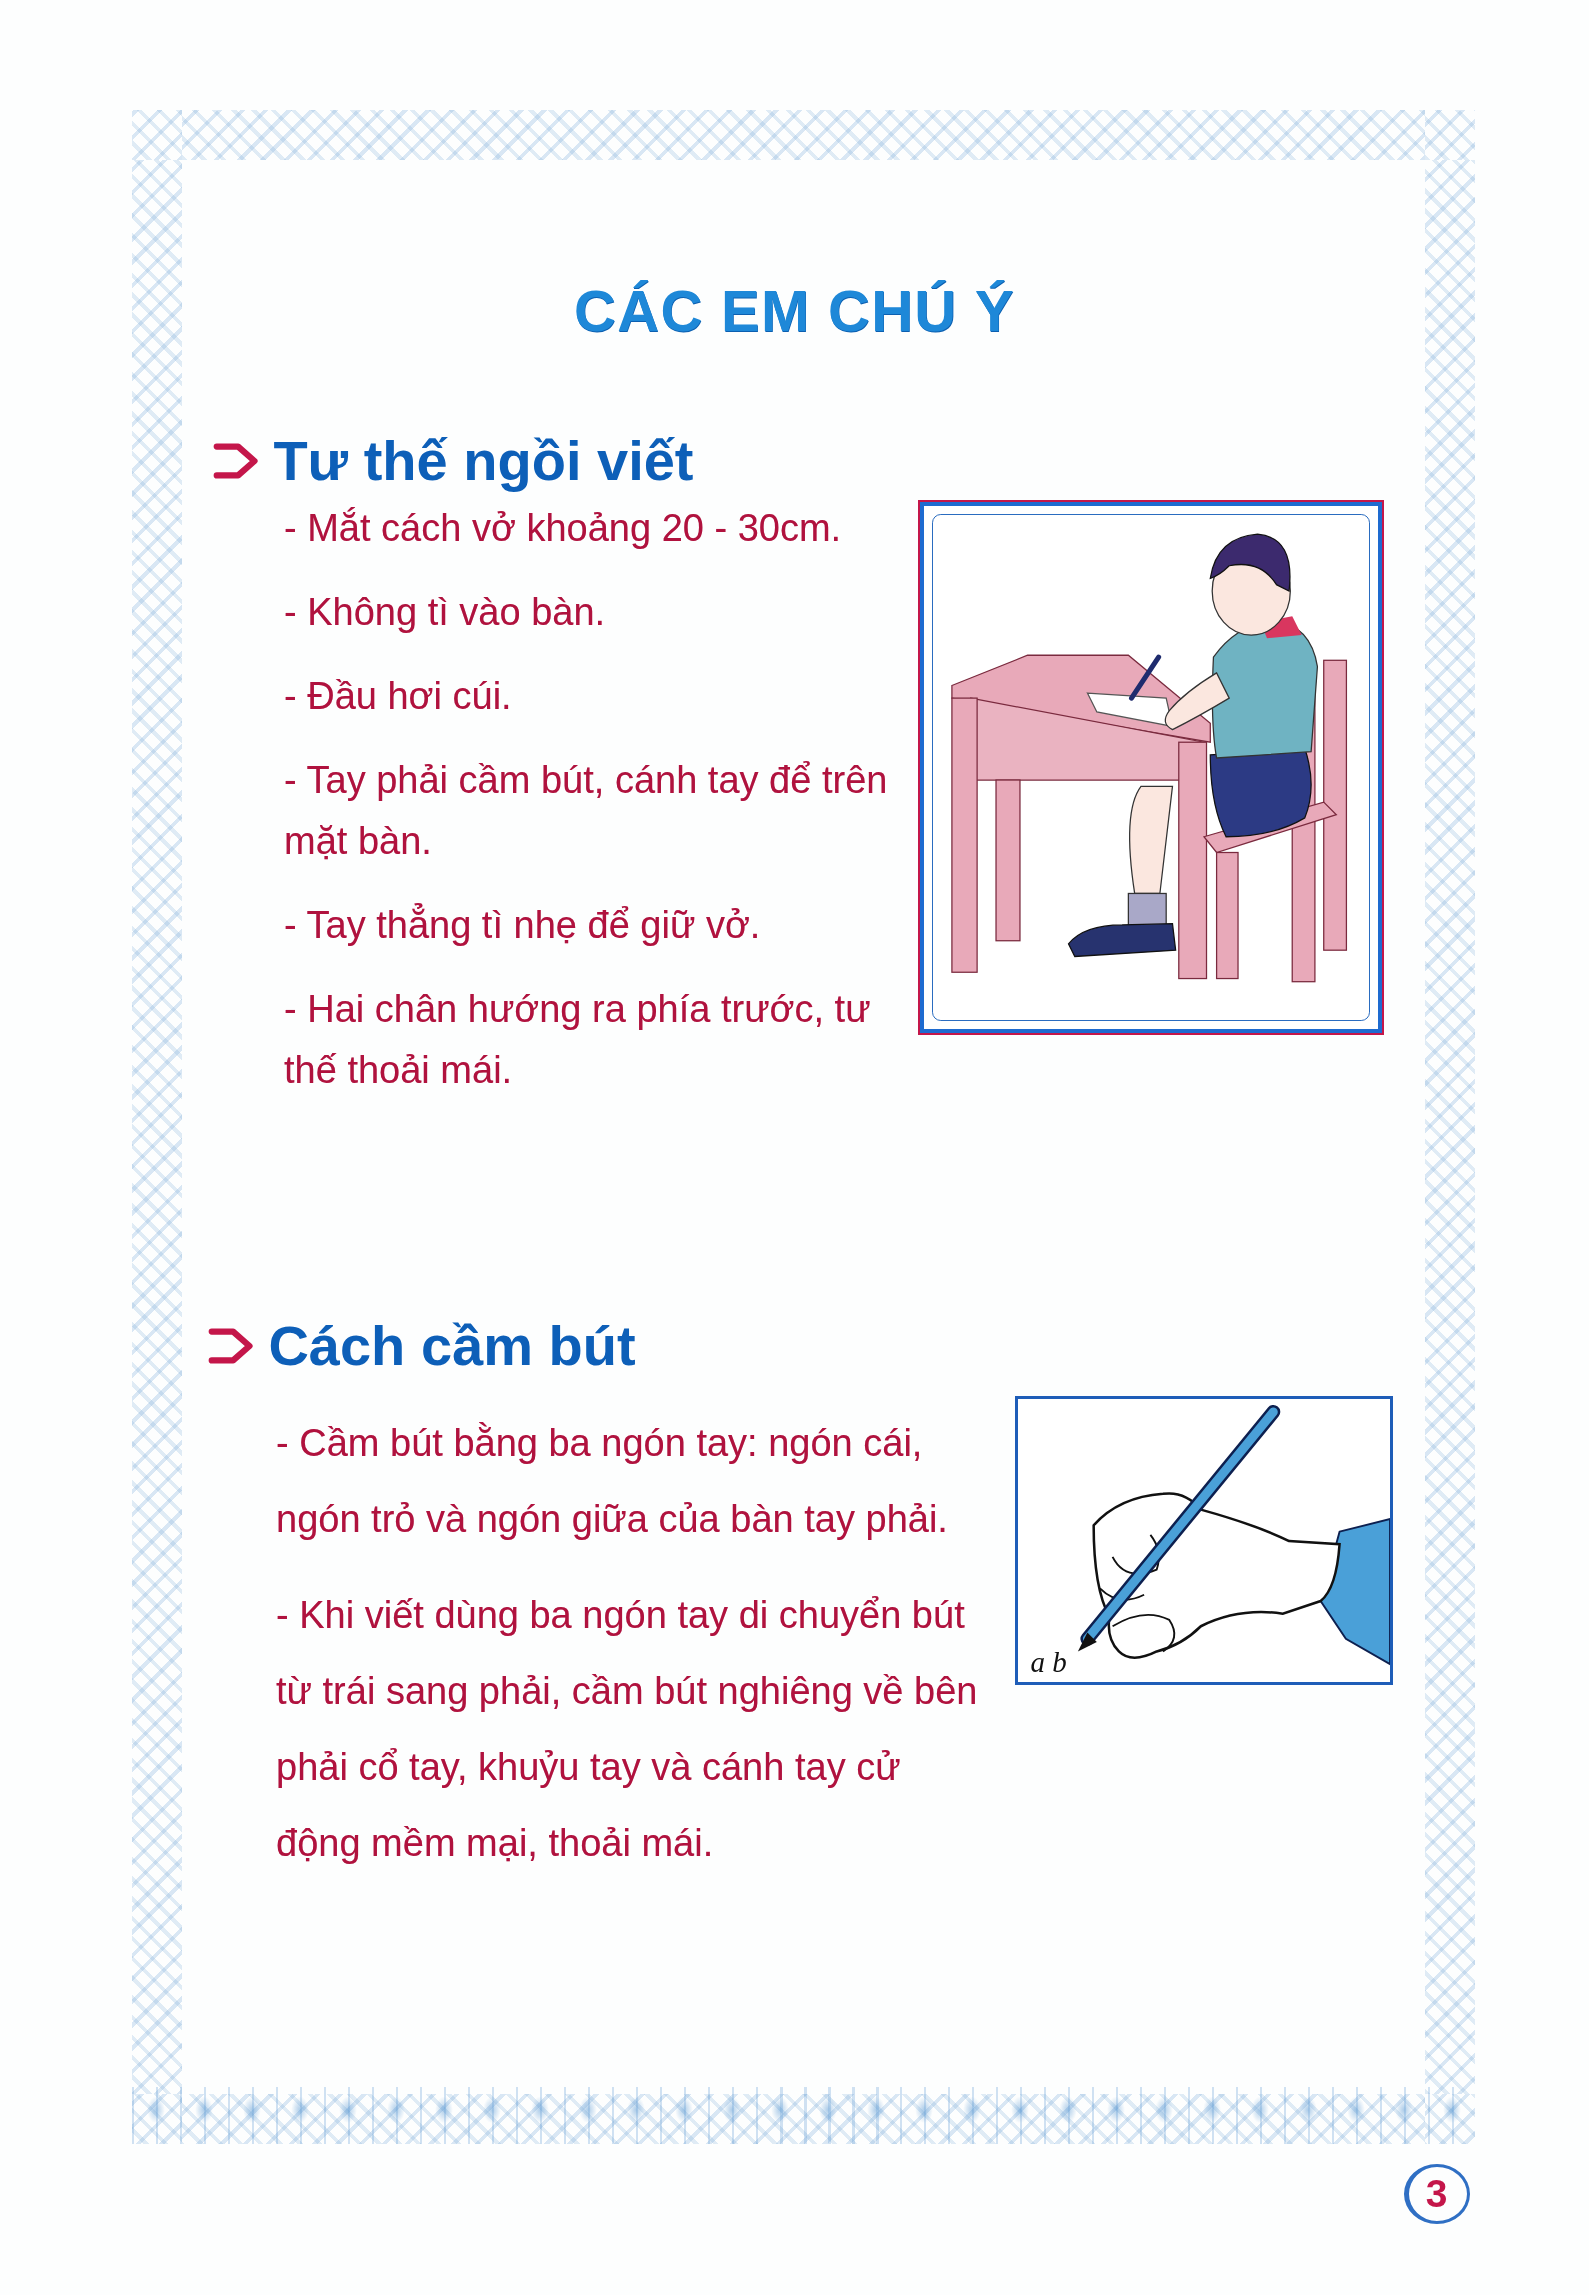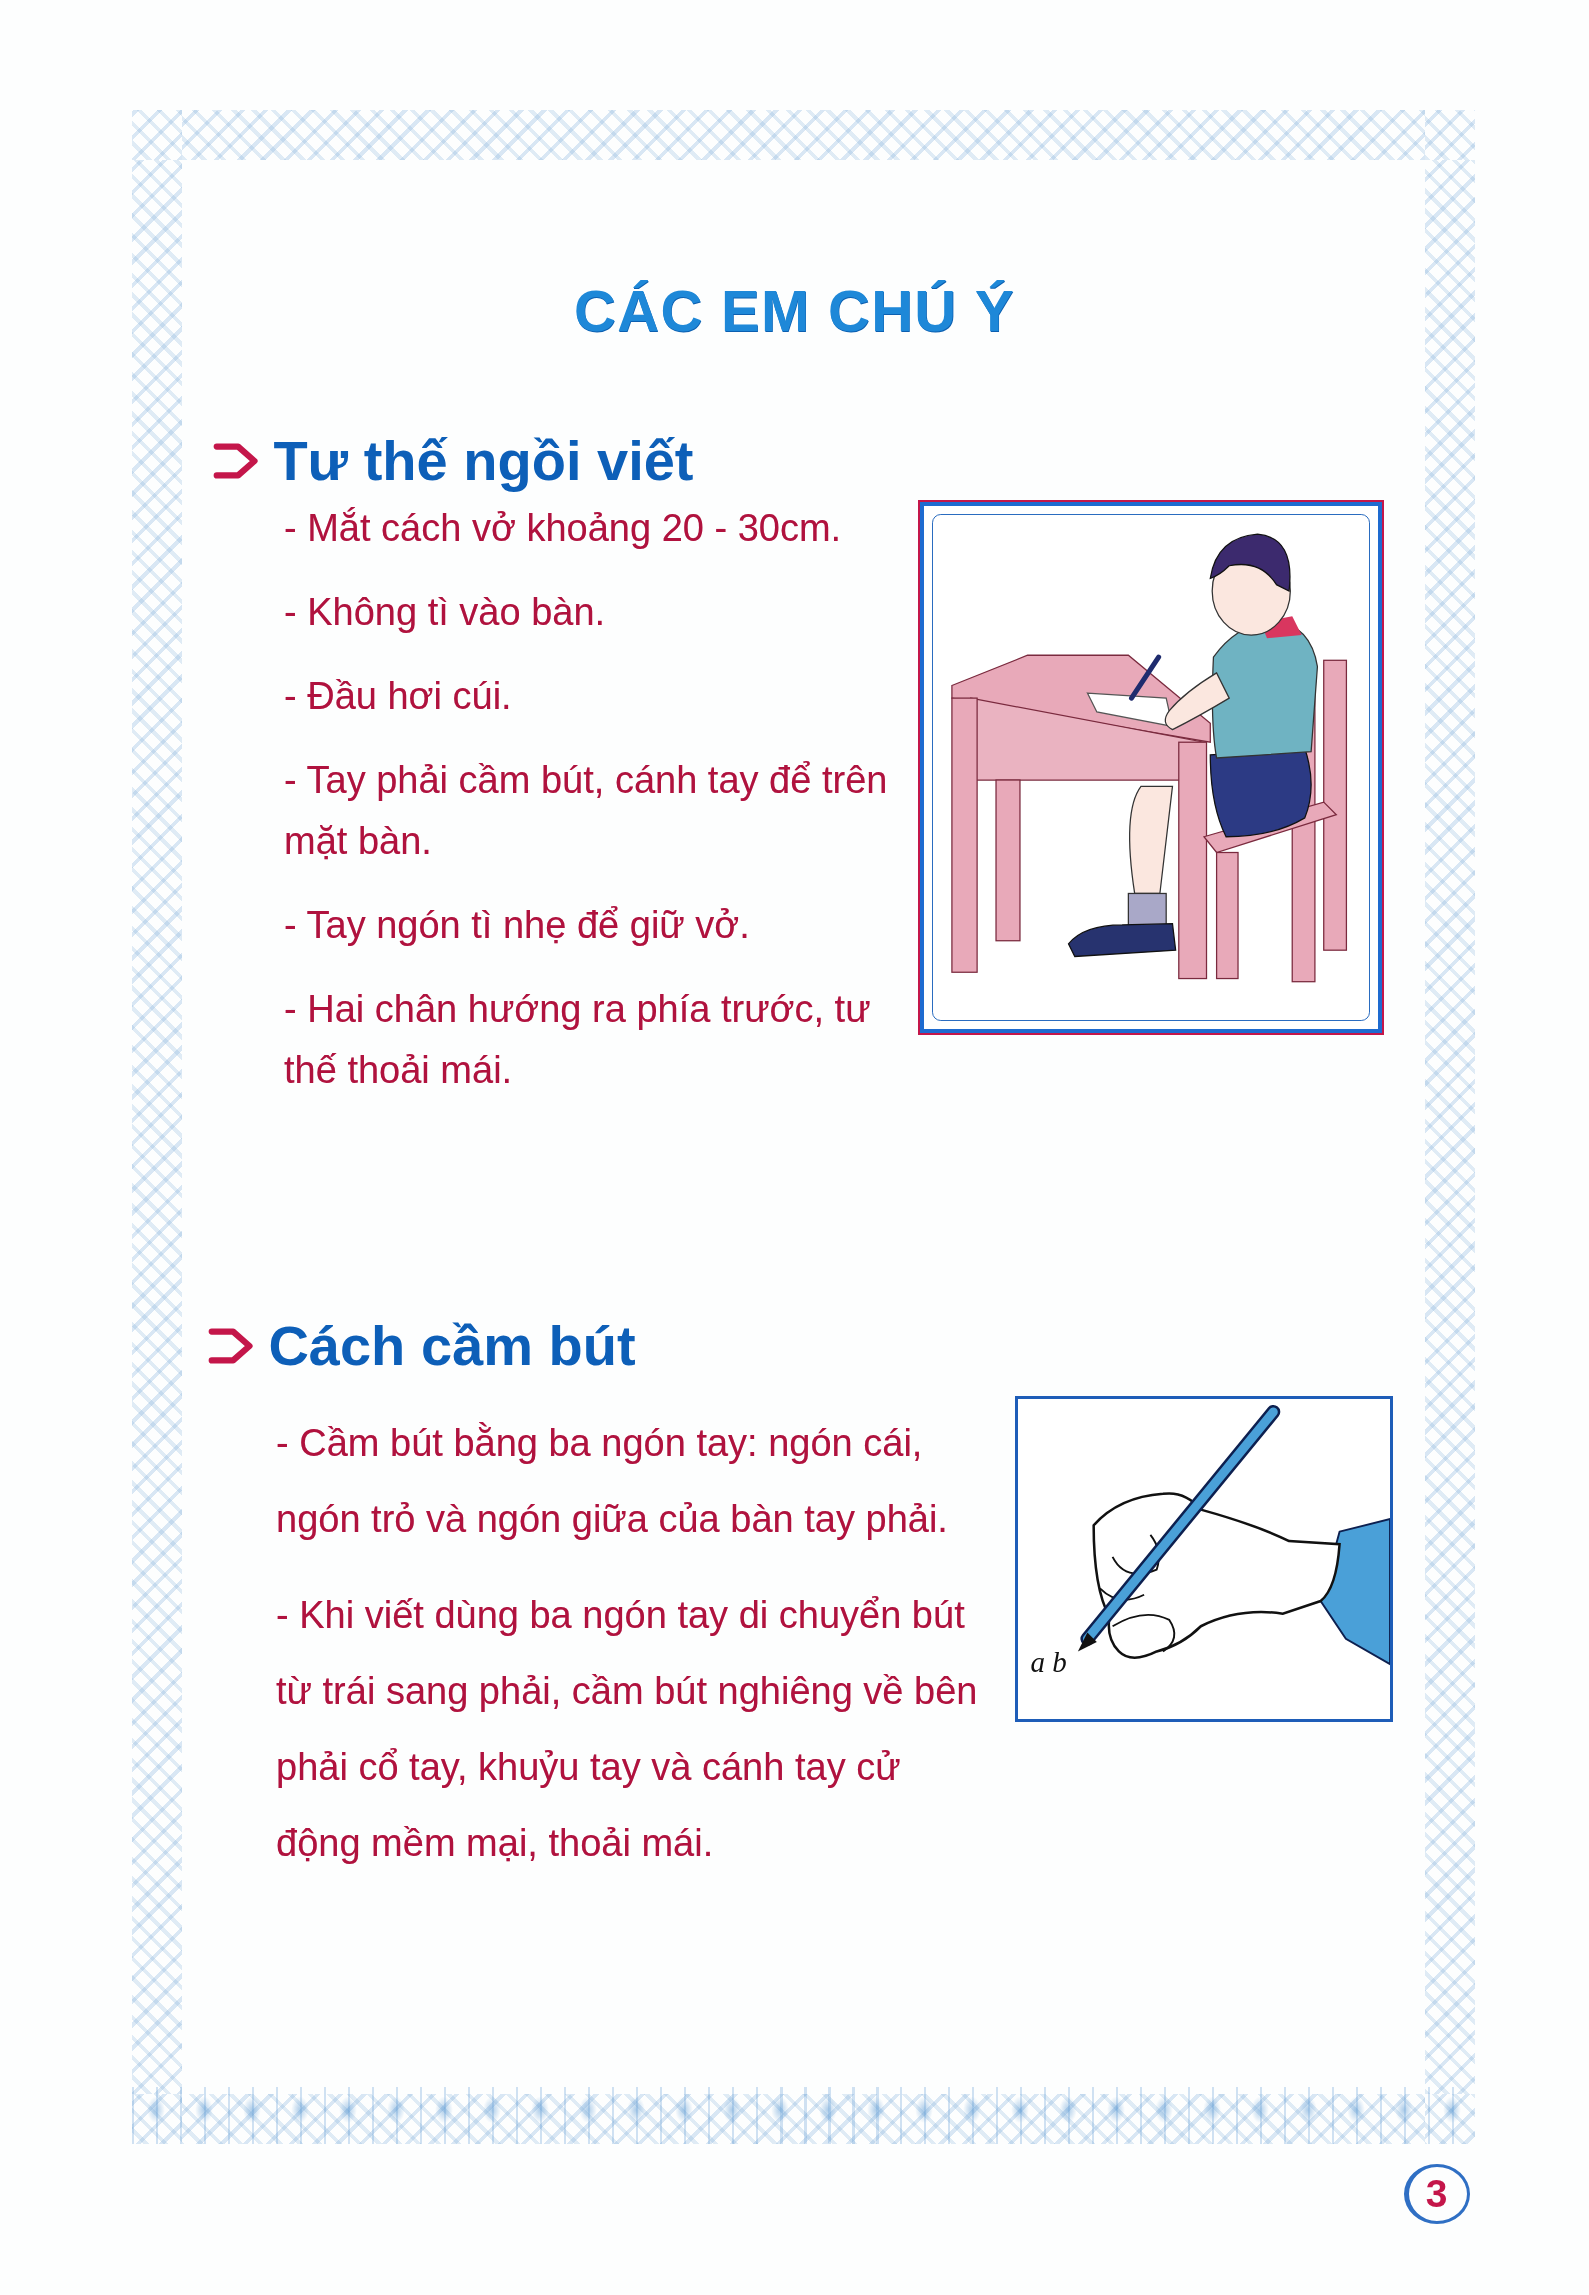--- a/index.html
+++ b/index.html
@@ -49,21 +49,21 @@
     position: absolute; box-sizing: border-box; background: #fff;
   }
   .box1 {
     left: 919px; top: 501px; width: 464px; height: 533px;
     border: 5px solid #1e6bd0; outline: 2.5px solid #c4164a; outline-offset: -1.3px;
   }
   .box1 .inner {
     position: absolute; inset: 7.6px; border: 1.3px solid #2a6cc0; border-radius: 8.8px; background: #fff;
   }
   .box2 {
-    left: 1015px; top: 1396px; width: 378px; height: 326px;
+    left: 1015px; top: 1396px; width: 378px; height: 289px;
     border: 3.2px solid #1e5db8;
   }
   .page-num {
     position: absolute; left: 1391px; top: 2164px; width: 76px; height: 63px;
   }
   .page-num .circle {
     position: absolute; left: 12.6px; top: 0; width: 66px; height: 60px;
     border-radius: 50%; border: 3.8px solid #2f6fc4; border-left-width: 5px; box-sizing: border-box;
   }
   .page-num .digit {
@@ -87,21 +87,21 @@
     </svg>
   </span>
   <span class="label">Tư thế ngồi viết</span>
 </div>
 
 <div class="para" style="left:284px; top:498px; width:618px;">
   <p style="margin-bottom:23px;">- Mắt cách vở khoảng 20 - 30cm.</p>
   <p style="margin-bottom:23px;">- Không tì vào bàn.</p>
   <p style="margin-bottom:23px;">- Đầu hơi cúi.</p>
   <p style="margin-bottom:23px;">- Tay phải cầm bút, cánh tay để trên mặt bàn.</p>
-  <p style="margin-bottom:23px;">- Tay ngón tì nhẹ để giữ vở.</p>
+  <p style="margin-bottom:23px;">- Tay thẳng tì nhẹ để giữ vở.</p>
   <p>- Hai chân hướng ra phía trước, tư thế thoải mái.</p>
 </div>
 
 <div class="illus-box box1">
   <div class="inner">
     <svg width="438" height="508" viewBox="0 0 695 805">
 
       <polygon points="30,270 150,222 310,222 440,330 440,360 30,290" fill="#e8a9b9" stroke="#7a2a3e" stroke-width="2"></polygon>
       <polygon points="60,290 430,360 430,420 60,420" fill="#eab3c1" stroke="#7a2a3e" stroke-width="2"></polygon>
 

